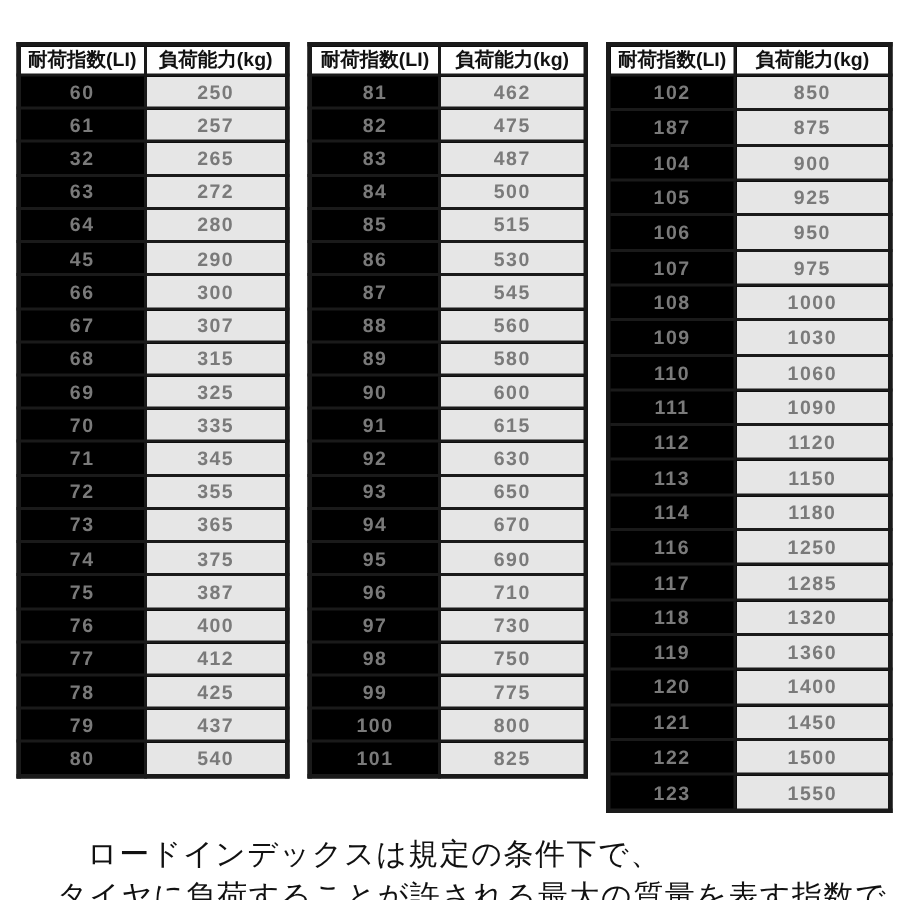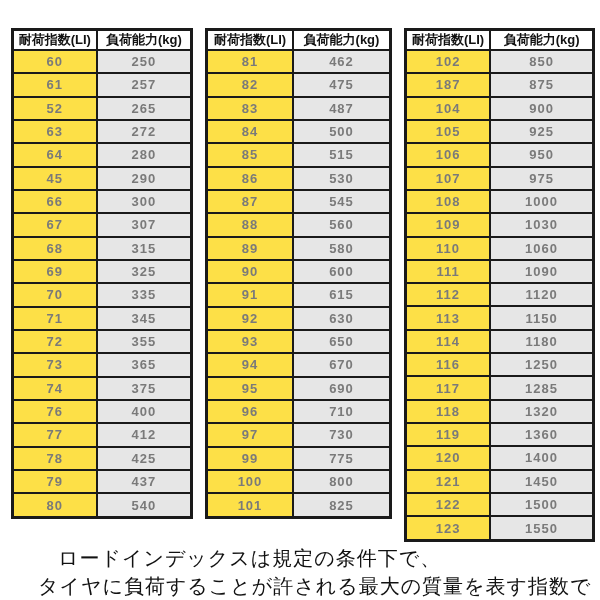--- a/index.html
+++ b/index.html
@@ -11,21 +11,21 @@
     height: 600px;
     background: #ffffff;
     position: relative;
     overflow: hidden;
     font-family: "Liberation Sans", sans-serif;
   }
   table.li-table {
     position: absolute;
     border-collapse: collapse;
     table-layout: fixed;
-    background: #fde047;
+    background: #000000;
     border: 3px solid var(--border, #1a1a1a);
   }
   #table-1 { left: 11px;  top: 28px; width: 182px; height: 491px; }
   #table-2 { left: 205px; top: 28px; width: 187px; height: 491px; }
   #table-3 { left: 404px; top: 28px; width: 191px; height: 514px; }
 
   table.li-table th,
   table.li-table td {
     border: 2px solid var(--border, #1a1a1a);
     text-align: center;
@@ -56,20 +56,21 @@
     top: 544px;
     width: 560px;
     font-size: 20px;
     line-height: 28px;
     color: #111111;
     letter-spacing: 1px;
   }
   .footer .line1 {
     display: block;
     padding-left: 20px;
+    margin-top: 12px;
   }
   .footer .line2 {
     display: block;
   }
 </style>
 </head>
 <body>
 
 <div>
 
@@ -87,21 +88,21 @@
       <tbody>
         <tr>
           <td>60</td>
           <td>250</td>
         </tr>
         <tr>
           <td>61</td>
           <td>257</td>
         </tr>
         <tr>
-          <td>52</td>
+          <td>32</td>
           <td>265</td>
         </tr>
         <tr>
           <td>63</td>
           <td>272</td>
         </tr>
         <tr>
           <td>64</td>
           <td>280</td>
         </tr>
@@ -137,20 +138,24 @@
           <td>72</td>
           <td>355</td>
         </tr>
         <tr>
           <td>73</td>
           <td>365</td>
         </tr>
         <tr>
           <td>74</td>
           <td>375</td>
+        </tr>
+        <tr>
+          <td>75</td>
+          <td>387</td>
         </tr>
         <tr>
           <td>76</td>
           <td>400</td>
         </tr>
         <tr>
           <td>77</td>
           <td>412</td>
         </tr>
         <tr>
@@ -242,20 +247,24 @@
         </tr>
         <tr>
           <td>96</td>
           <td>710</td>
         </tr>
         <tr>
           <td>97</td>
           <td>730</td>
         </tr>
         <tr>
+          <td>98</td>
+          <td>750</td>
+        </tr>
+        <tr>
           <td>99</td>
           <td>775</td>
         </tr>
         <tr>
           <td>100</td>
           <td>800</td>
         </tr>
         <tr>
           <td>101</td>
           <td>825</td>

